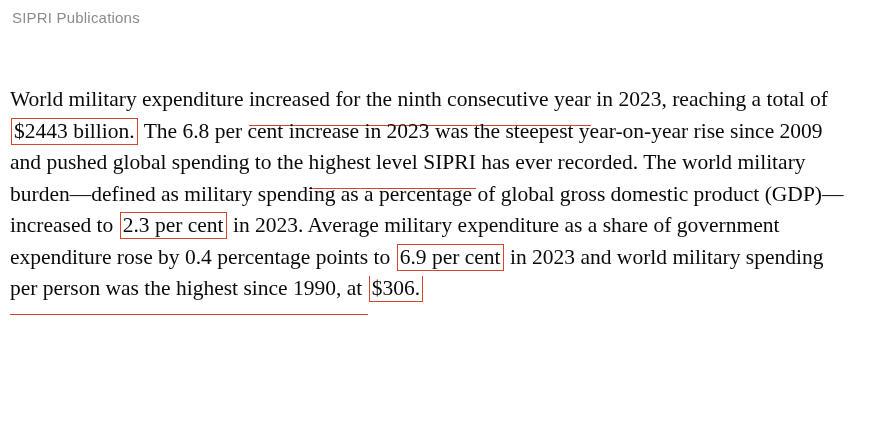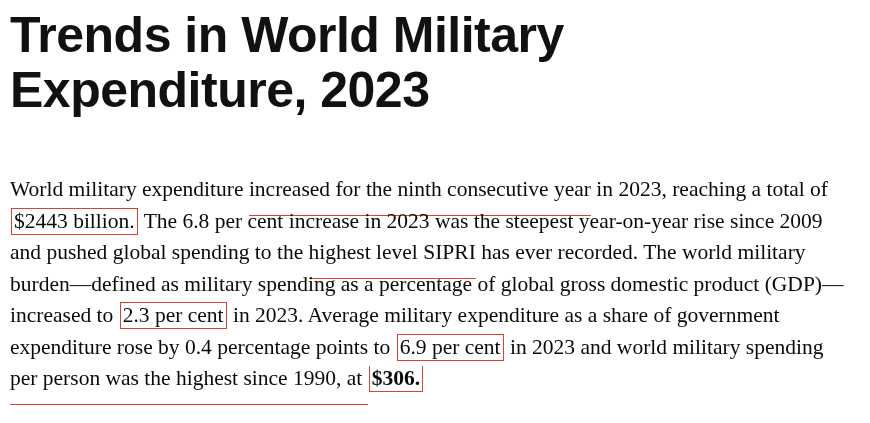--- a/index.html
+++ b/index.html
@@ -58,29 +58,25 @@
   .hl-box {
     border: 1.5px solid #d8452f;
     padding: 0 2px 1px 2px;
     margin: 0 1px;
   }
   .hl-box-open {
     border: 1.5px solid #d8452f;
     border-top: none;
     padding: 0 2px 1px 2px;
     margin: 0 1px;
-    font-weight: bold;
   }
 </style>
 </head>
 <body>
 
 <div class="page">
 
+  <div class="eyebrow">SIPRI Publications</div>
 
-  <h1 class="title">
-    <span class="line">Trends in World Military</span>
-    <span class="line">Expenditure, 2023</span>
-  </h1>
 
   <p class="body-text"><span>World military expenditure </span><span class="hl-underline">increased for the ninth consecutive year</span><span> in 2023, reaching a total of </span><span class="hl-box">$2443 billion.</span><span> The 6.8 per cent increase in 2023 was the steepest year-on-year rise since 2009 and pushed global spending to the </span><span class="hl-underline">highest level SIPRI</span><span> has ever recorded. The world military burden—defined as military spending as a percentage of global gross domestic product (GDP)—increased to </span><span class="hl-box">2.3 per cent</span><span> in 2023. Average military expenditure as a share of government expenditure rose by 0.4 percentage points to </span><span class="hl-box">6.9 per cent</span><span> in 2023 and world military spending </span><span class="hl-underline">per person was the highest since 1990, at </span><span class="hl-box-open">$306.</span></p>
 
 </div>
 
 </body></html>

